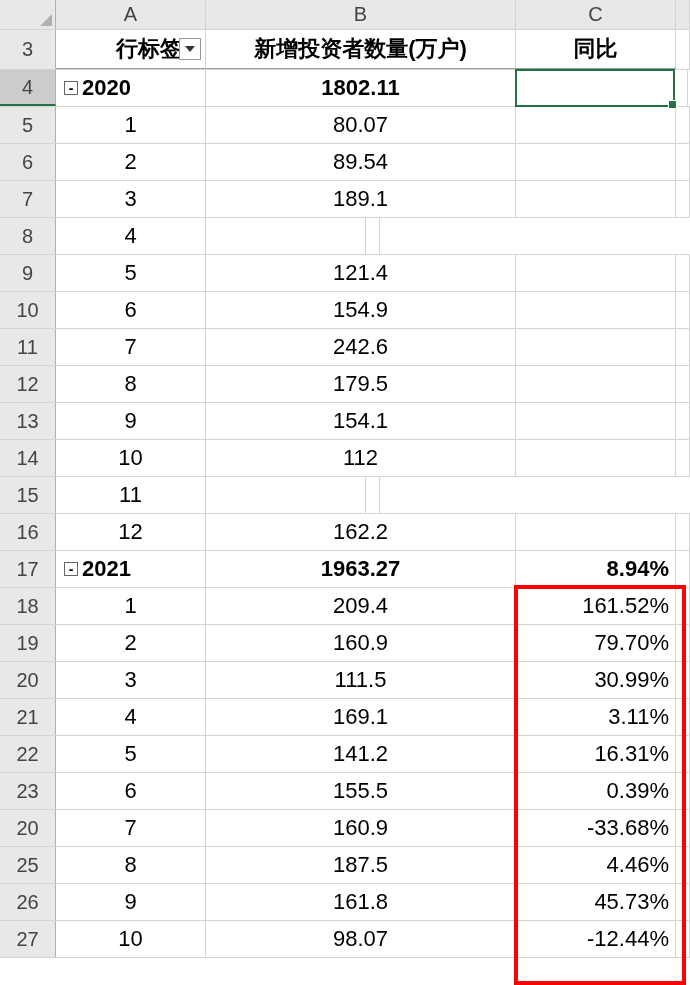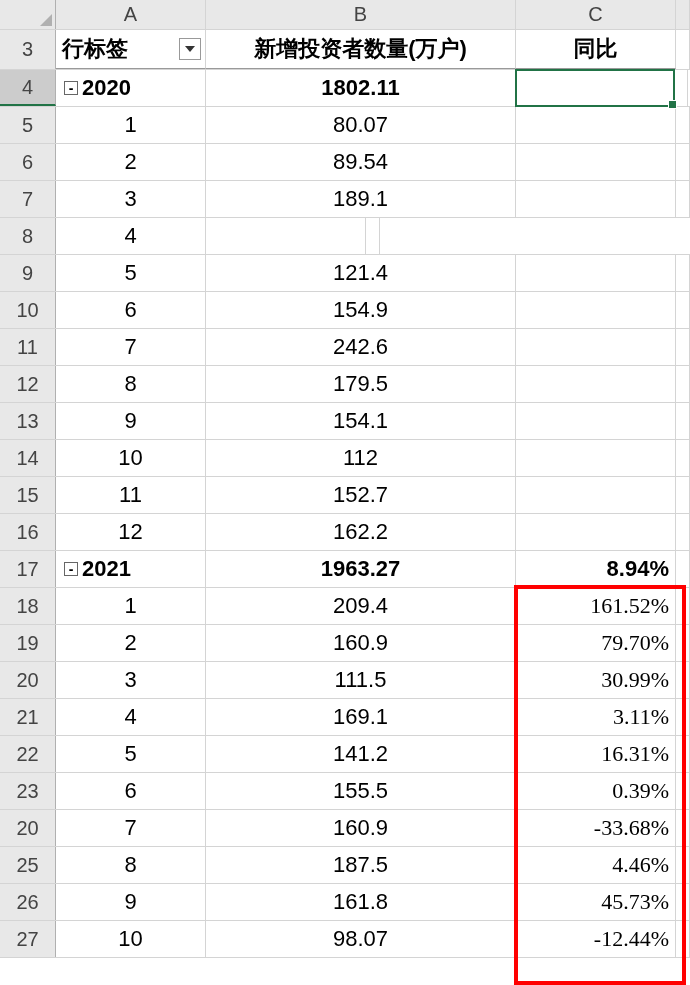--- a/index.html
+++ b/index.html
@@ -61,23 +61,23 @@
     .col-b { width: 310px; min-width: 310px; }
     .col-c { width: 160px; min-width: 160px; }
     .col-d { width: 14px; min-width: 14px; }
     
     .header-cell {
       font-weight: bold;
       font-size: 22px;
       border-bottom: 1px solid #999;
     }
     .col-a.header-cell {
-      justify-content: flex-start;
+      justify-content: flex-end;
       position: relative;
-      padding-right: 34px;
+      padding-right: 23px;
     }
     .col-b.header-cell {
       justify-content: center;
     }
     .col-c.header-cell {
       justify-content: center;
     }
     
     .filter-btn {
       position: absolute;
@@ -128,21 +128,20 @@
     }
     
     .month-a {
       justify-content: center;
     }
     .month-b {
       justify-content: center;
     }
     .month-c {
       justify-content: flex-end;
-      font-family: Liberation Serif, serif;
     }
     
     .selected-cell {
       border: 2px solid #217346;
       position: relative;
       margin: -1px;
       z-index: 5;
     }
     .selected-cell::after {
       content: "";
@@ -280,21 +279,20 @@
       <div class="row">
         <div class="row-num">14</div>
         <div class="cell col-a month-a">10</div>
         <div class="cell col-b month-b">112</div>
         <div class="cell col-c month-c"></div>
         <div class="cell col-d"></div>
       </div>
       <div class="row">
         <div class="row-num">15</div>
         <div class="cell col-a month-a">11</div>
-        <div class="cell col-b month-b">152.7</div>
         <div class="cell col-c month-c"></div>
         <div class="cell col-d"></div>
       </div>
       <div class="row">
         <div class="row-num">16</div>
         <div class="cell col-a month-a">12</div>
         <div class="cell col-b month-b">162.2</div>
         <div class="cell col-c month-c"></div>
         <div class="cell col-d"></div>
       </div>

